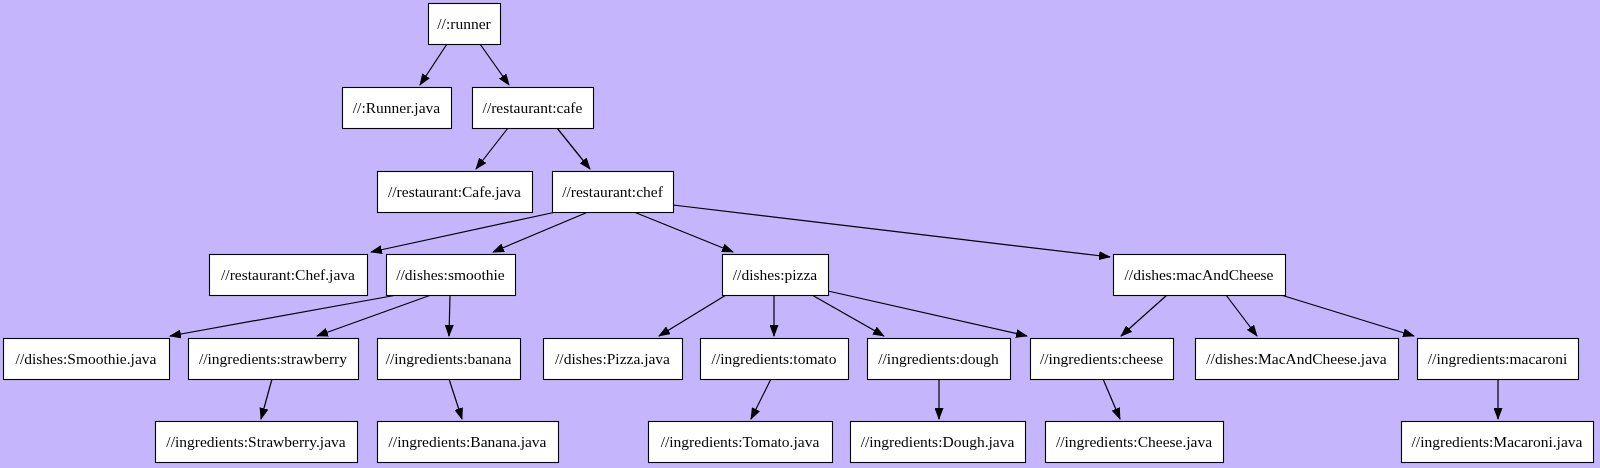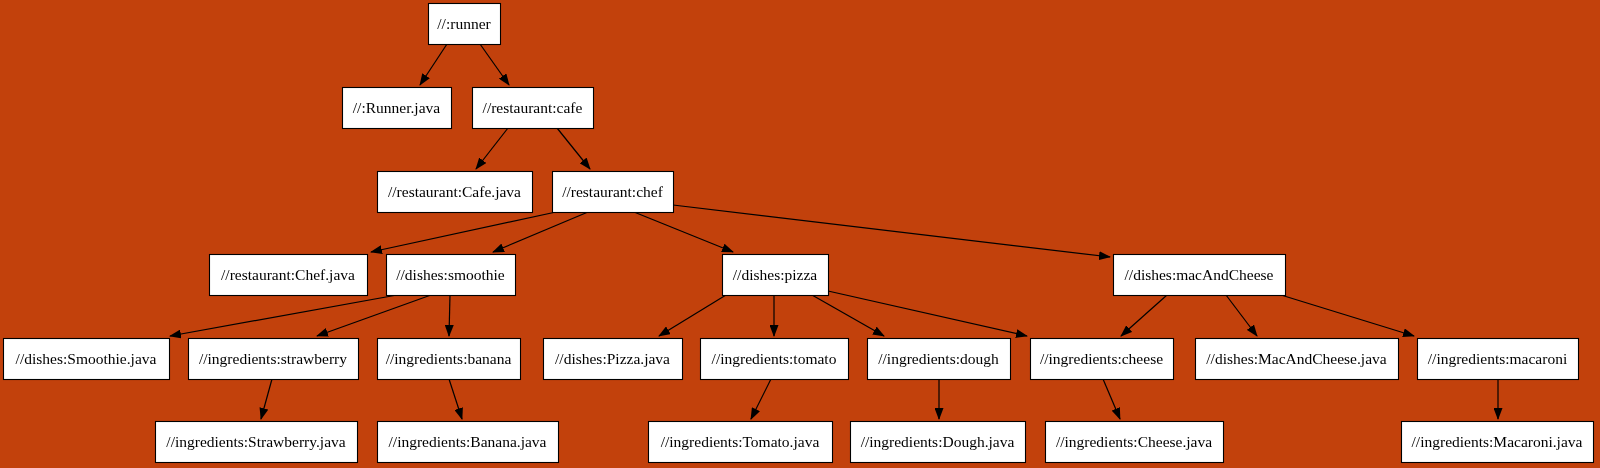--- a/index.html
+++ b/index.html
@@ -4,21 +4,21 @@
 <style>
   html, body {
     margin: 0;
     padding: 0;
     background: #ffffff;
   }
   .stage {
     position: relative;
     width: 1600px;
     height: 468px;
-    background: #c2410c;
+    background: #c4b5fd;
     overflow: hidden;
     font-family: "Liberation Serif", "DejaVu Serif", serif;
   }
   .stage svg {
     display: block;
     width: 1600px;
     height: 468px;
   }
   .graph-node rect {
     fill: #ffffff;

